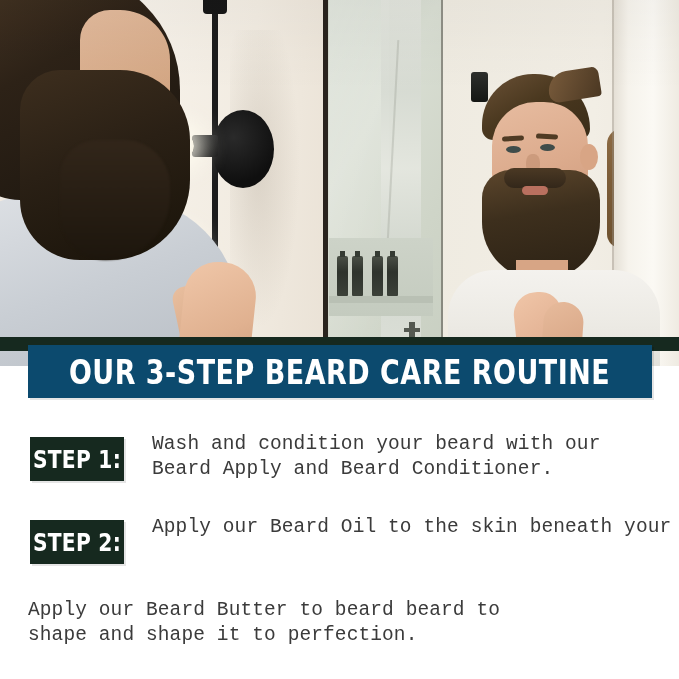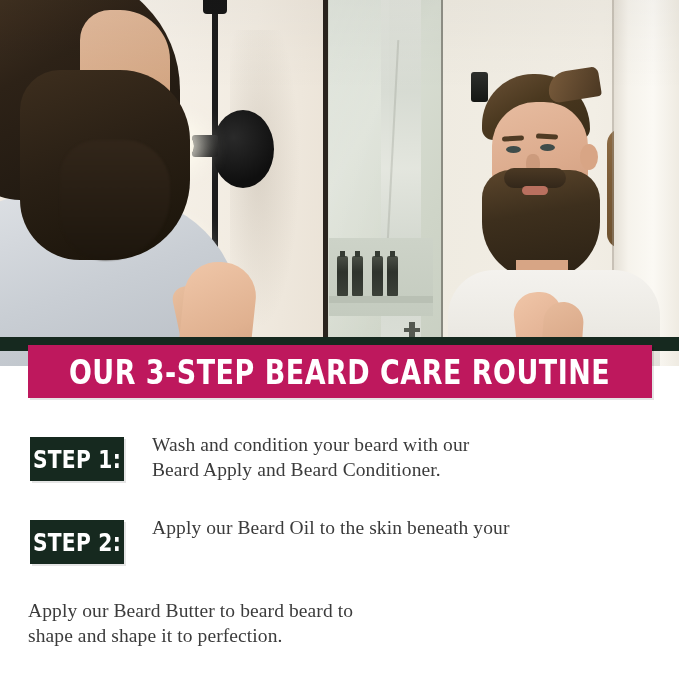--- a/index.html
+++ b/index.html
@@ -134,37 +134,37 @@
     border-radius:34px 34px 20px 20px;
     background:linear-gradient(150deg,#f0c7a9 0%,#e0b190 65%,#cf9f7f 100%);transform:rotate(6deg);}
   .man-l-thumb{position:absolute;left:176px;top:286px;width:26px;height:58px;border-radius:14px;
     background:linear-gradient(150deg,#e9bf9f,#d6a786);transform:rotate(-12deg);}
 
   .photo-grade{position:absolute;left:0;top:0;width:679px;height:366px;
     background:linear-gradient(180deg,rgba(0,0,0,.03) 0%,rgba(0,0,0,0) 25%);}
 
   
   .banner-strip{position:absolute;left:0px;top:337px;width:679px;height:14px;background:#16291f;}
-  .banner{position:absolute;left:28px;top:345px;width:624px;height:53px;background:#be185d;
+  .banner{position:absolute;left:28px;top:345px;width:624px;height:53px;background:#0c4a6e;
     box-shadow:2px 2px 0 rgba(0,0,0,.10);display:flex;align-items:center;justify-content:center;}
   .banner-title{color:#ffffff;font-size:34px;font-weight:700;letter-spacing:.6px;
     font-family:"Liberation Sans Narrow","DejaVu Sans Condensed","Liberation Sans",sans-serif;
     transform:scaleX(.88);transform-origin:center;white-space:nowrap;}
 
   
   .steps{position:absolute;left:0;top:424px;width:679px;}
   .step{position:relative;display:flex;align-items:flex-start;height:83px;}
   .badge{position:relative;margin-left:30px;margin-top:13px;width:94px;height:44px;
     background:#16291f;box-shadow:2px 2px 0 rgba(0,0,0,.10);
     display:flex;align-items:center;justify-content:center;flex:0 0 auto;}
   .badge-label{color:#ffffff;font-size:25px;font-weight:700;letter-spacing:.3px;
     font-family:"Liberation Sans Narrow","DejaVu Sans Condensed","Liberation Sans",sans-serif;
     transform:scaleX(.9);white-space:nowrap;}
   .step-text{margin-left:28px;margin-top:8px;width:470px;color:#3b3b3b;
-    font-family:Liberation Serif, serif;font-size:19.5px;line-height:25px;
+    font-family:Liberation Mono, monospace;font-size:19.5px;line-height:25px;
     font-weight:400;letter-spacing:.1px;}
   .step-text .ln{display:block;white-space:nowrap;}
 </style>
 </head>
 <body>
 
 <div class="poster">
 
   <div class="photo">
 

